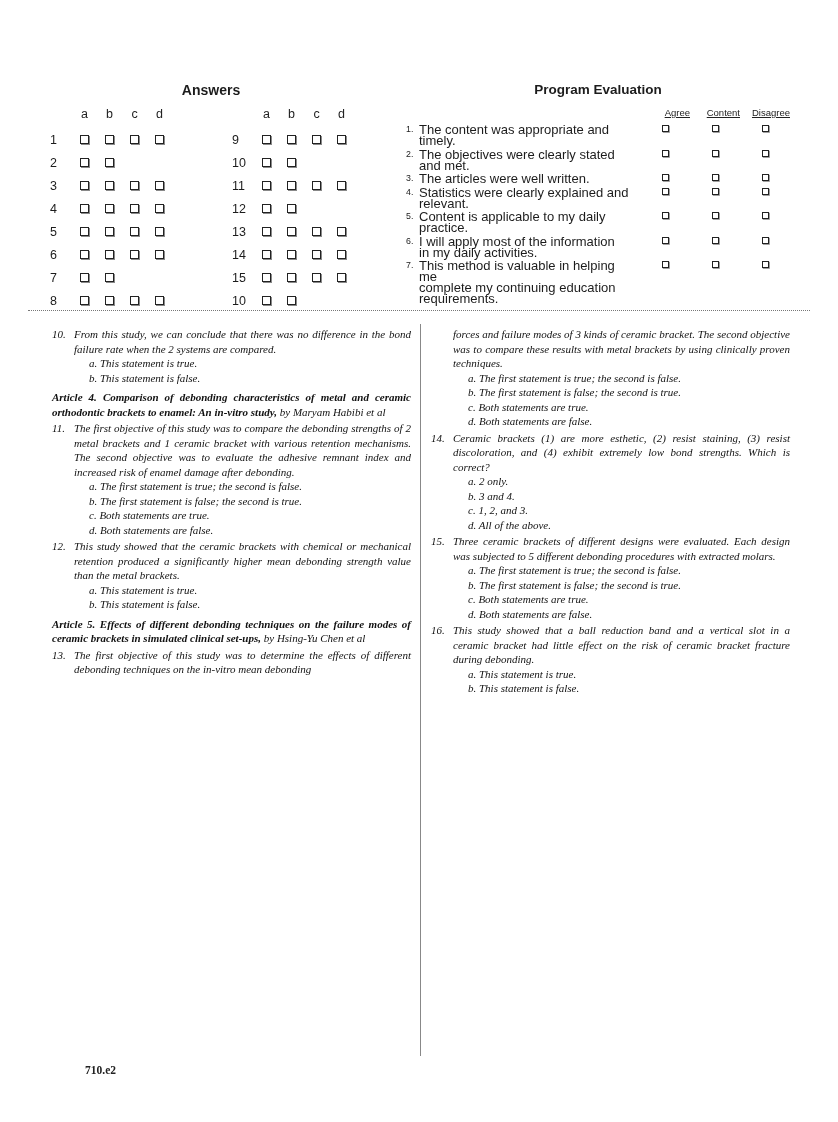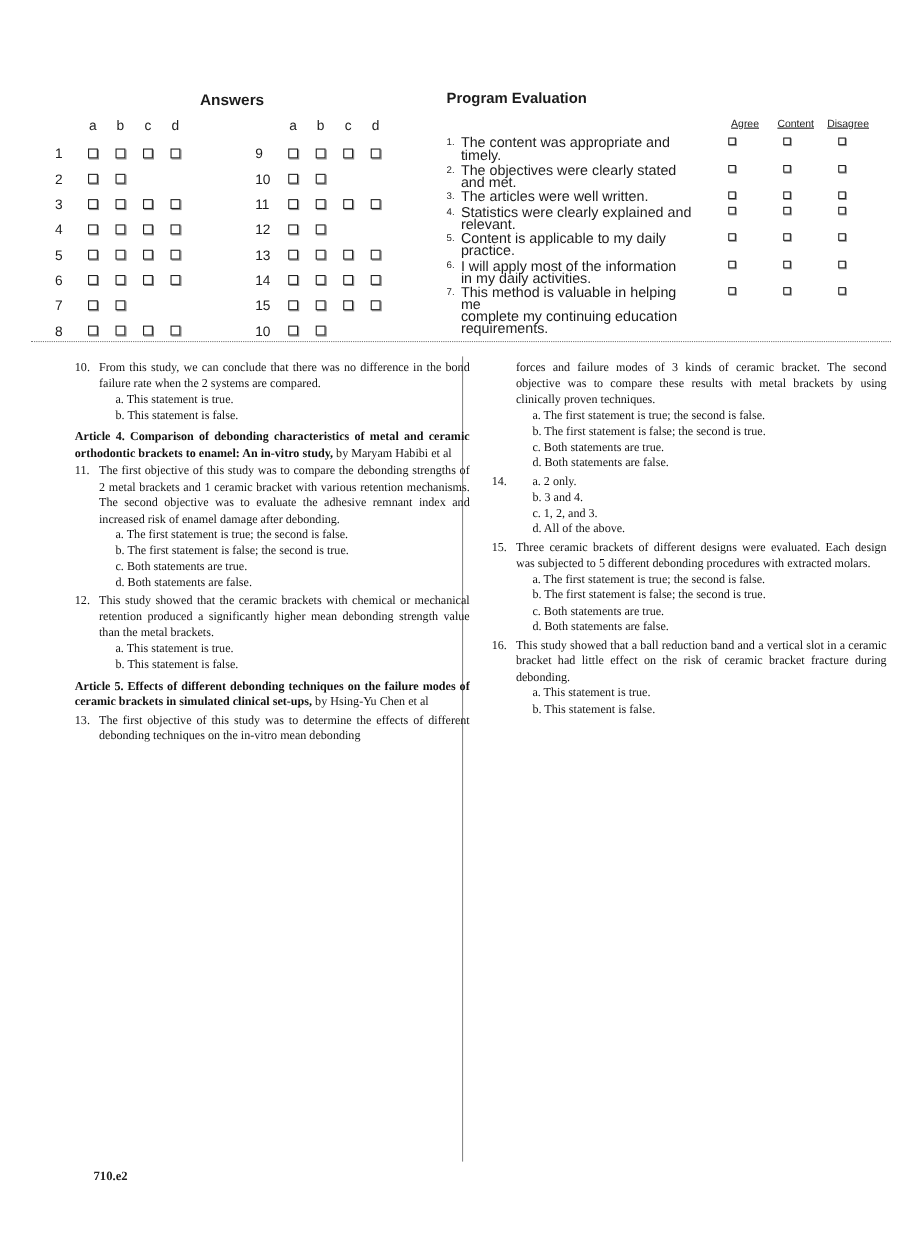--- a/index.html
+++ b/index.html
@@ -21,36 +21,36 @@
   .ans-cell { width:25px; display:flex; justify-content:center; }
   .checkbox {
     width:9px; height:9px; background:#fff;
     border:1.2px solid #222; box-shadow:1px 1px 0 rgba(40,40,40,.55);
     display:inline-block;
   }
   .checkbox.small { width:7px; height:7px; box-shadow:0.8px 0.8px 0 rgba(40,40,40,.55); }
 
   
   .eval { position:absolute; left:406px; top:58px; width:384px; }
-  .eval-title { font-size:13.5px; font-weight:bold; text-align:left; margin-bottom:10px; }
+  .eval-title { font-size:13.5px; font-weight:bold; text-align:center; margin-bottom:10px; }
   .eval-header { display:flex; margin-bottom:6px; }
   .eval-header .spacer { flex:1; }
   .eval-col-head { width:50px; text-align:right; font-size:9.5px; text-decoration:underline; color:#222; }
   .eval-row { display:flex; align-items:flex-start; margin-bottom:2.5px; }
   .eval-num { width:13px; font-size:8.8px; flex-shrink:0; line-height:11px; }
   .eval-text { width:221px; font-size:13px; line-height:11px; flex-shrink:0; padding-right:4px; white-space:pre-line; }
   .eval-cell { width:50px; display:flex; justify-content:center; padding-top:1px; }
 
   
   .dotted-rule { position:absolute; left:28px; right:28px; top:286px; border-top:1.5px dotted #777; }
   .col-rule { position:absolute; left:420px; top:300px; height:732px; border-left:1px solid #888; }
 
   
-  .body-wrap { position:absolute; left:68px; top:303px; width:738px;
-    font-family:"Liberation Serif", serif; font-size:11px; line-height:14.5px; color:#111; }
+  .body-wrap { position:absolute; left:52px; top:303px; width:738px;
+    font-family:"Liberation Serif", serif; font-size:11px; line-height:14.5px; color:#111;font-style:italic; }
   .cols { display:flex; gap:20px; }
   .col { width:359px; }
   .q { display:flex; margin-bottom:2px; }
   .q-num { width:22px; flex-shrink:0; }
   .q-body { flex:1; }
   .q-text { text-align:justify; }
   .opt { padding-left:15px; }
   .article-head { margin:5px 0 2px 0; text-align:justify; }
   .article-head b { font-weight:bold; }
 
@@ -465,20 +465,21 @@
               <div class="q-text">forces and failure modes of 3 kinds of ceramic bracket. The second objective was to compare these results with metal brackets by using clinically proven techniques.</div>
               <div class="opt">a. The first statement is true; the second is false.</div>
               <div class="opt">b. The first statement is false; the second is true.</div>
               <div class="opt">c. Both statements are true.</div>
               <div class="opt">d. Both statements are false.</div>
             </div>
           </div>
           <div class="q">
             <span class="q-num">14.</span>
             <div class="q-body">
+              <div class="q-text">Ceramic brackets (1) are more esthetic, (2) resist staining, (3) resist discoloration, and (4) exhibit extremely low bond strengths. Which is correct?</div>
               <div class="opt">a. 2 only.</div>
               <div class="opt">b. 3 and 4.</div>
               <div class="opt">c. 1, 2, and 3.</div>
               <div class="opt">d. All of the above.</div>
             </div>
           </div>
           <div class="q">
             <span class="q-num">15.</span>
             <div class="q-body">
               <div class="q-text">Three ceramic brackets of different designs were evaluated. Each design was subjected to 5 different debonding procedures with extracted molars.</div>

